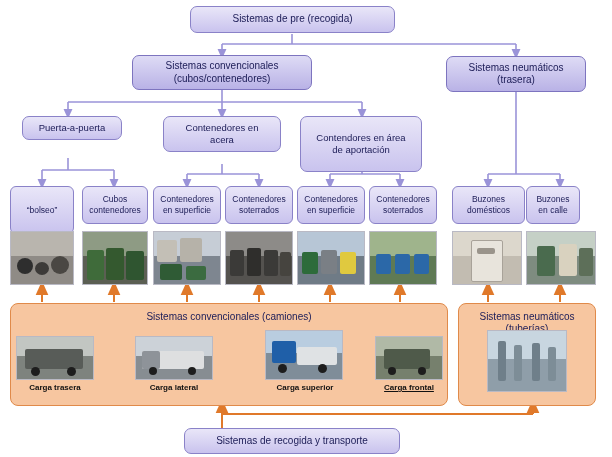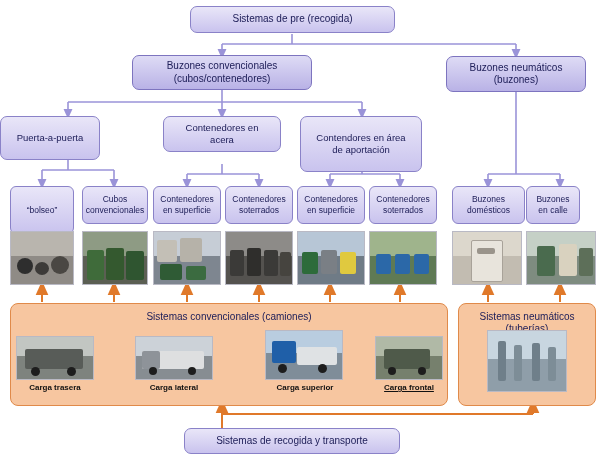--- a/index.html
+++ b/index.html
@@ -112,29 +112,29 @@
     <path d="M222,428 L222,414"></path>
     <path d="M222,414 L533,414"></path>
     <path d="M222,414 L222,406" marker-end="url(#aho)"></path>
     <path d="M533,414 L533,406" marker-end="url(#aho)"></path>
     <path d="M292,445 L292,437"></path>
   </g>
 </svg>
 
 <div class="node big" style="left:190px;top:6px;width:205px;height:27px;">Sistemas de pre (recogida)</div>
 
-<div class="node lvl1 big" style="left:132px;top:55px;width:180px;height:35px;">Buzones convencionales (cubos/contenedores)</div>
-<div class="node lvl1 big" style="left:446px;top:56px;width:140px;height:36px;">Buzones neumáticos (buzones)</div>
-
-<div class="node" style="left:0;top:116px;width:100px;height:44px;">Puerta-a-puerta</div>
+<div class="node lvl1 big" style="left:132px;top:55px;width:180px;height:35px;">Sistemas convencionales (cubos/contenedores)</div>
+<div class="node lvl1 big" style="left:446px;top:56px;width:140px;height:36px;">Sistemas neumáticos (trasera)</div>
+
+<div class="node" style="left:22px;top:116px;width:100px;height:24px;">Puerta-a-puerta</div>
 <div class="node" style="left:163px;top:116px;width:118px;height:36px;">Contenedores en acera</div>
 <div class="node" style="left:300px;top:116px;width:122px;height:56px;">Contendores en área de aportación</div>
 
 <div class="node leaf" style="left:10px;top:186px;width:64px;height:48px;">“bolseo”</div>
-<div class="node leaf" style="left:82px;top:186px;width:66px;height:38px;">Cubos convencionales</div>
+<div class="node leaf" style="left:82px;top:186px;width:66px;height:38px;">Cubos contenedores</div>
 <div class="node leaf" style="left:153px;top:186px;width:68px;height:38px;">Contenedores en superficie</div>
 <div class="node leaf" style="left:225px;top:186px;width:68px;height:38px;">Contenedores soterrados</div>
 <div class="node leaf" style="left:297px;top:186px;width:68px;height:38px;">Contenedores en superficie</div>
 <div class="node leaf" style="left:369px;top:186px;width:68px;height:38px;">Contenedores soterrados</div>
 <div class="node leaf" style="left:452px;top:186px;width:73px;height:38px;">Buzones domésticos</div>
 <div class="node leaf" style="left:526px;top:186px;width:54px;height:38px;">Buzones en calle</div>
 
 <div class="photo" style="left:10px;top:231px;width:64px;height:54px;background:#a9a5a0;">
   <div class="sky" style="background:#b9b5ae;"></div>
   <div class="ground" style="background:#8f8b86;"></div>

